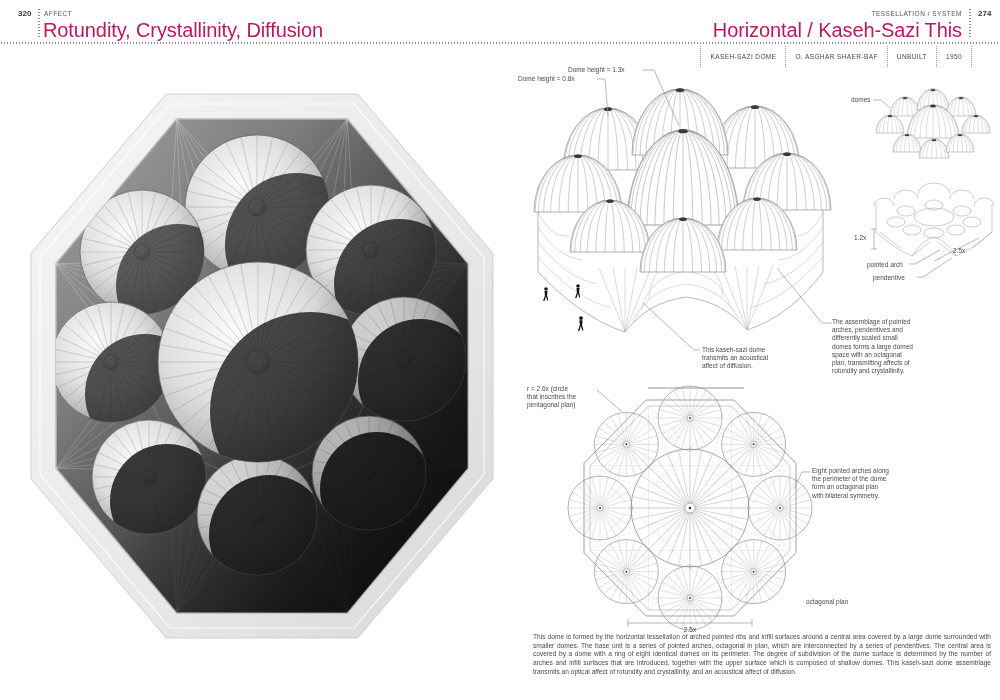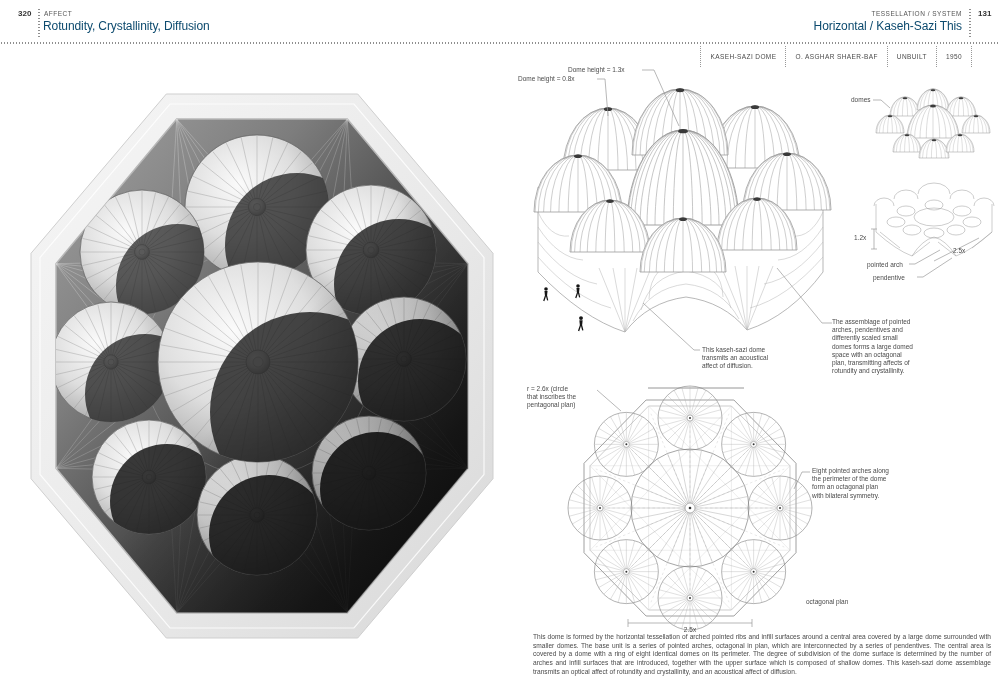--- a/index.html
+++ b/index.html
@@ -1,20 +1,20 @@
 <!DOCTYPE html>
 <html><head>
 <meta charset="utf-8">
 <style>
   html,body{margin:0;padding:0;background:#fff;}
   .spread{position:relative;width:1000px;height:700px;background:#ffffff;overflow:hidden;
           font-family:"Liberation Sans", sans-serif;color:#3a3a3a;}
   .pagenum{position:absolute;font-size:8px;font-weight:bold;color:#333;}
   .eyebrow{position:absolute;font-size:6.5px;letter-spacing:.5px;color:#555;}
-  .title{position:absolute;font-size:12px;letter-spacing:-.1px;color:#0c4a6e;white-space:nowrap;}
+  .title{position:absolute;font-size:20px;letter-spacing:-.1px;color:#be185d;white-space:nowrap;}
   .dotrule{position:absolute;left:0;right:0;top:42px;height:2px;
            background-image:radial-gradient(circle,#8f8f8f .7px,transparent .8px);
            background-size:3px 2px;background-repeat:repeat-x;}
   .vdots{position:absolute;width:2px;
          background-image:radial-gradient(circle,#8f8f8f .7px,transparent .8px);
          background-size:2px 3px;background-repeat:repeat-y;}
   .meta{position:absolute;top:46px;right:28px;display:flex;font-size:6.5px;letter-spacing:.4px;
         color:#4a4a4a;border-right:1px dotted #999;}
   .meta-cell{border-left:1px dotted #999;padding:7px 9px;white-space:nowrap;}
   .lbl{position:absolute;font-size:6.5px;line-height:8.2px;color:#4a4a4a;white-space:pre-line;}
@@ -29,21 +29,21 @@
 
 <div class="spread">
 
   <div class="pagenum" style="left:18px;top:9px;">320</div>
   <div class="vdots" style="left:38px;top:8px;height:31px;"></div>
   <div class="eyebrow" style="left:44px;top:10px;">AFFECT</div>
   <div class="title" style="left:43px;top:19px;">Rotundity, Crystallinity, Diffusion</div>
 
   <div class="eyebrow" style="right:38px;top:10px;">TESSELLATION / SYSTEM</div>
   <div class="vdots" style="left:969px;top:8px;height:31px;"></div>
-  <div class="pagenum" style="left:978px;top:9px;">131</div>
+  <div class="pagenum" style="left:978px;top:9px;">274</div>
   <div class="title" style="right:38px;top:19px;">Horizontal / Kaseh-Sazi This</div>
 
   <div class="dotrule"></div>
 
   <div class="meta">
     <div class="meta-cell">KASEH-SAZI DOME</div>
     <div class="meta-cell">O. ASGHAR SHAER-BAF</div>
     <div class="meta-cell">UNBUILT</div>
     <div class="meta-cell">1950</div>
   </div>

